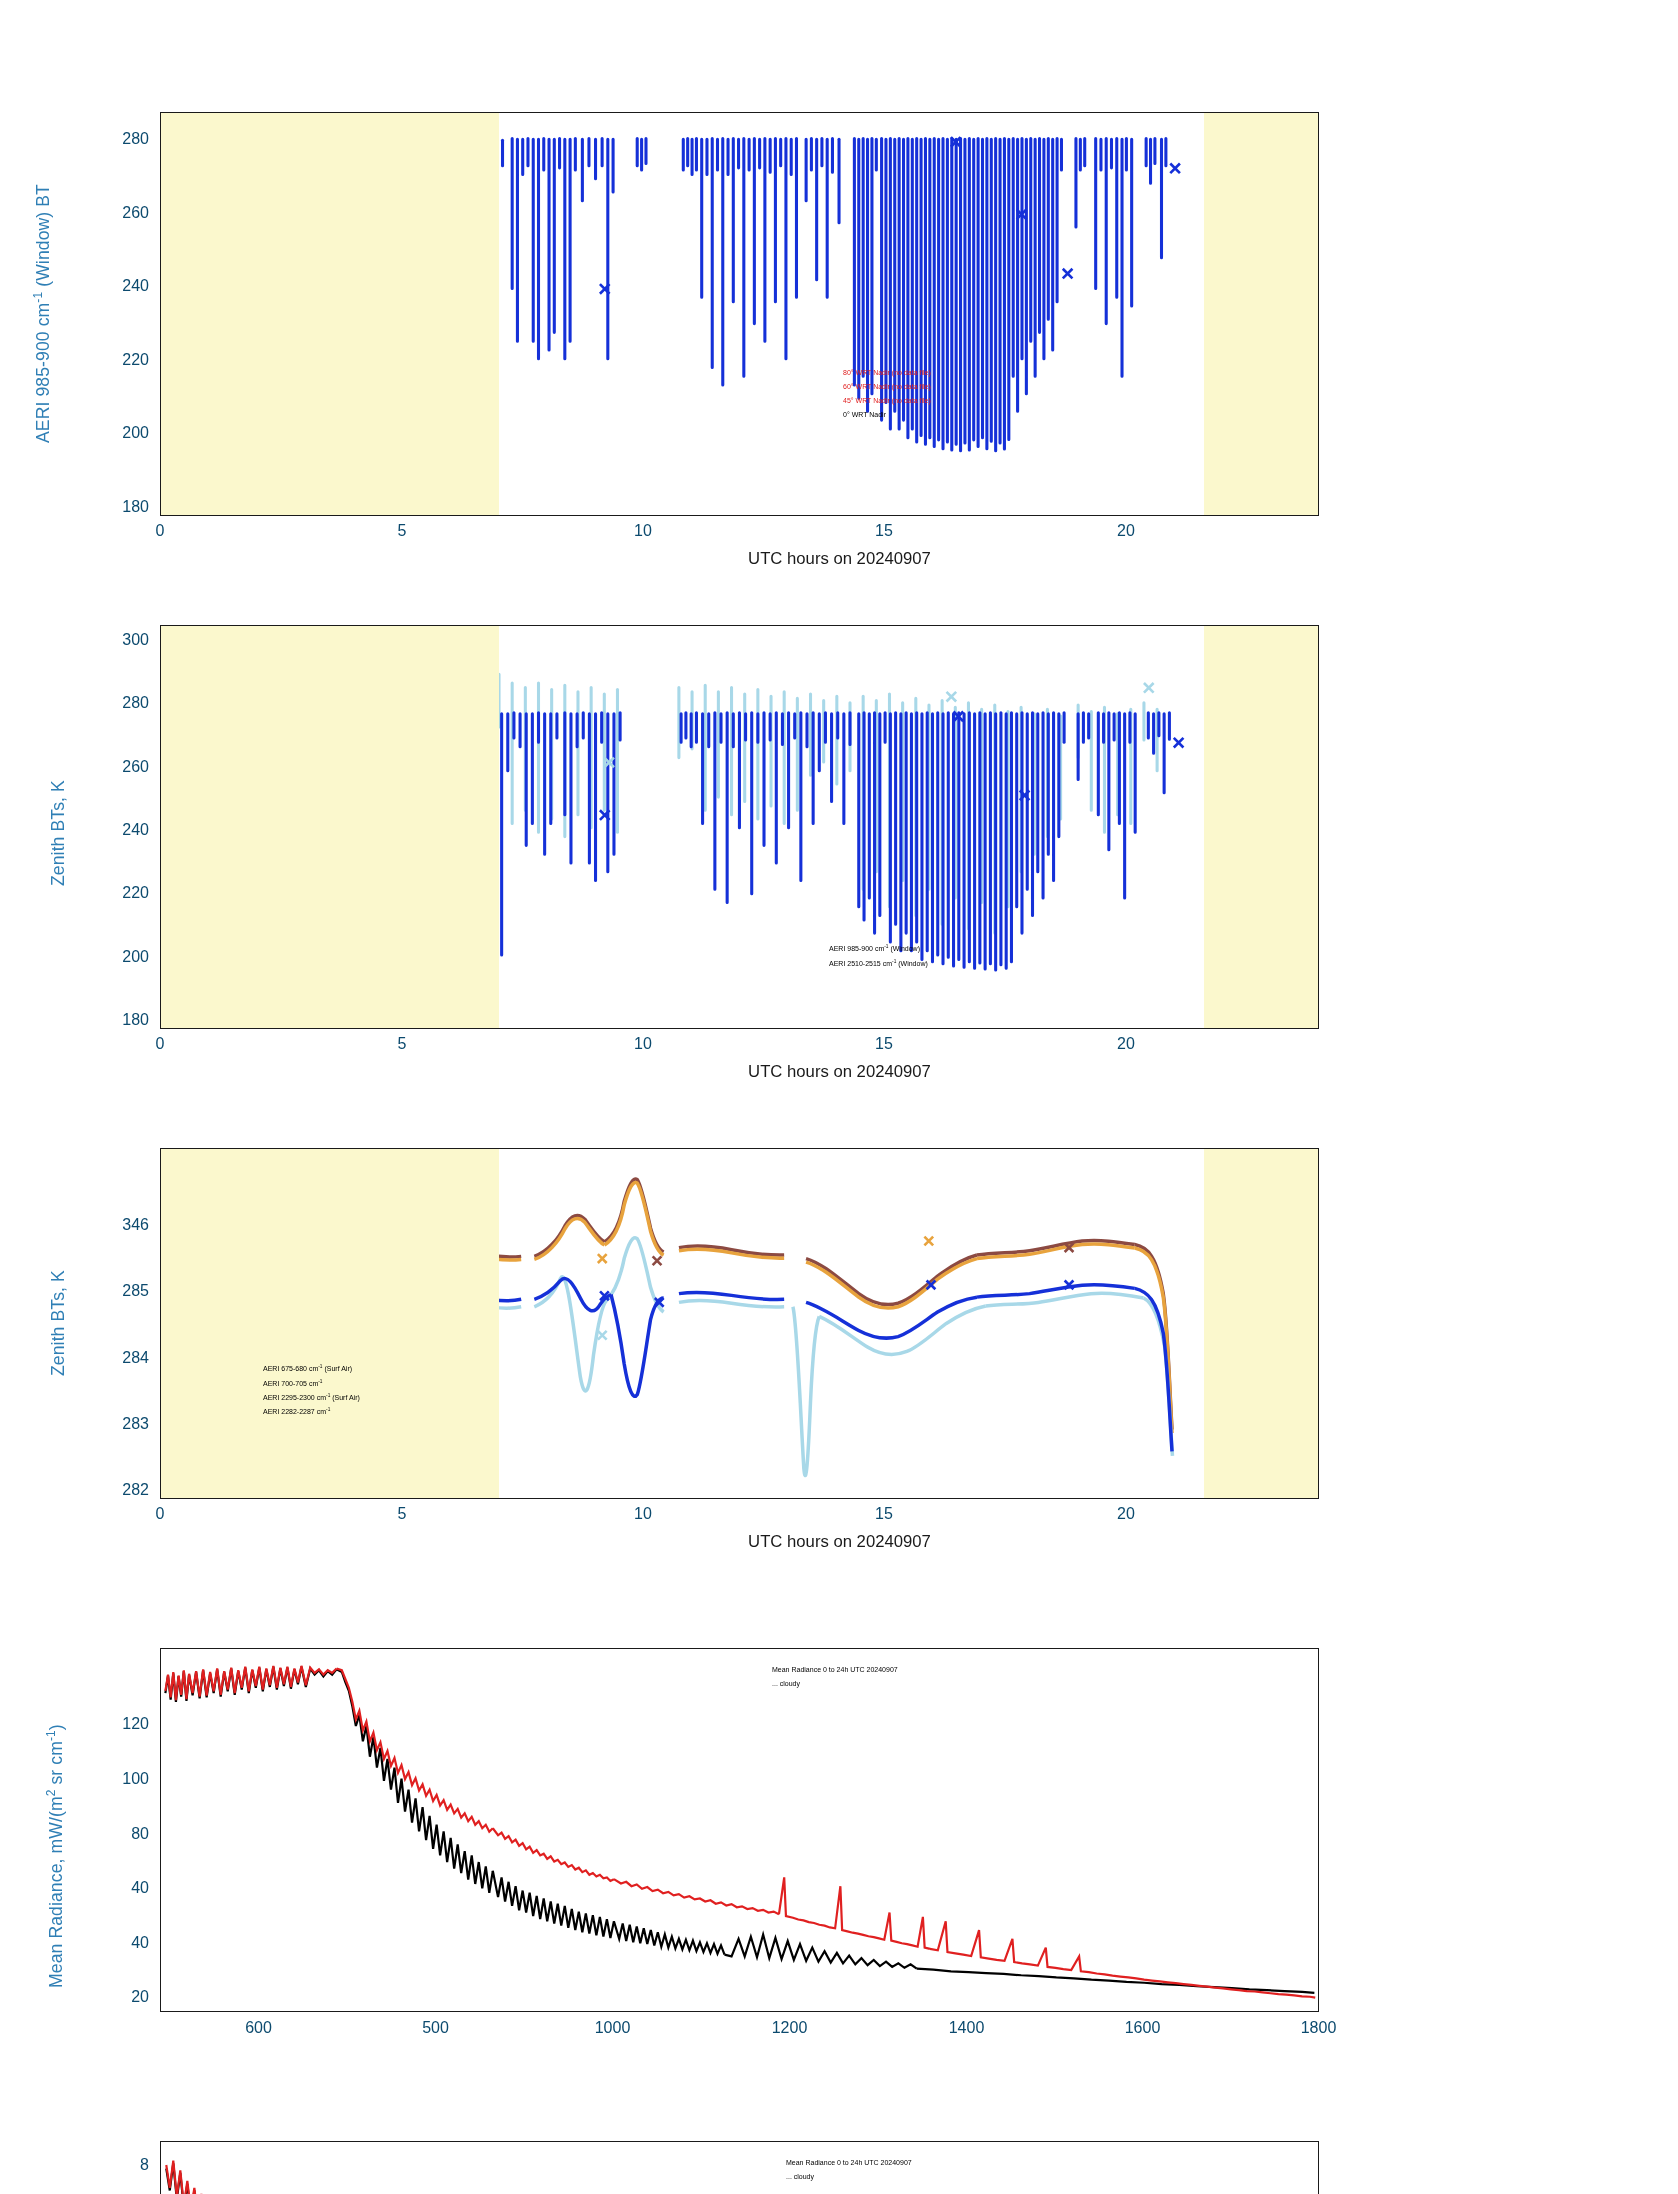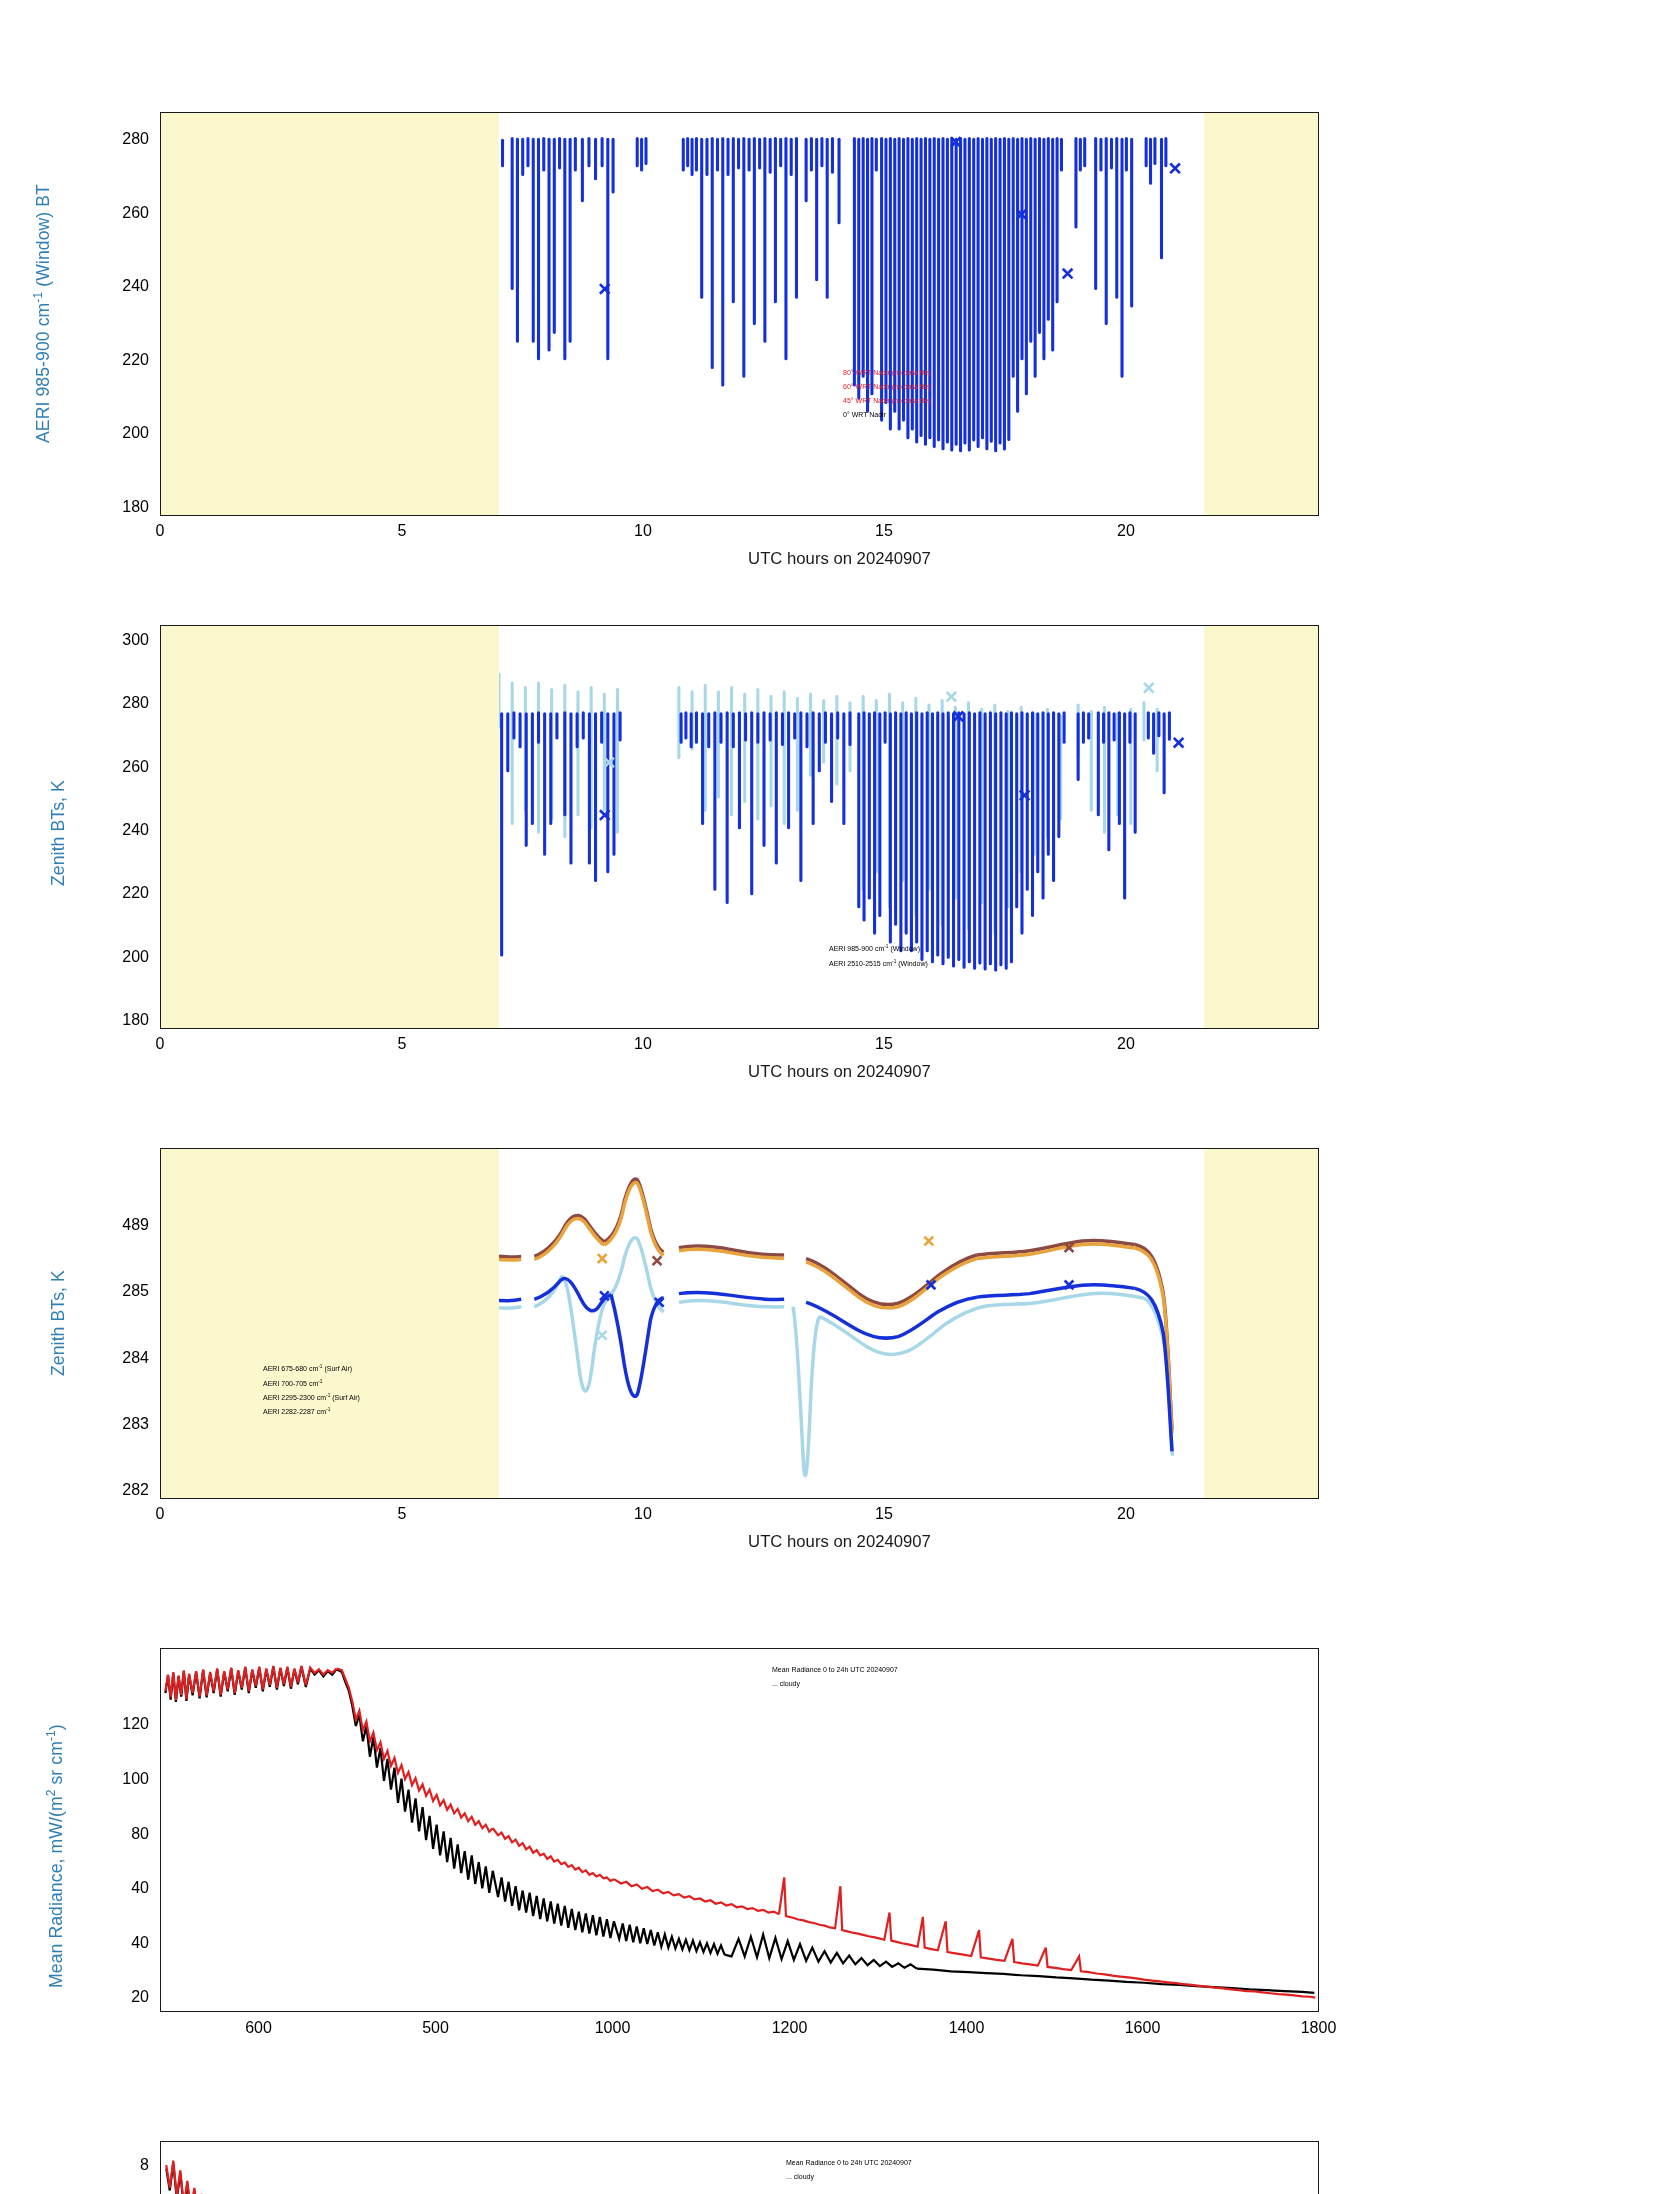--- a/index.html
+++ b/index.html
@@ -4,21 +4,21 @@
 <style>
   html,body{margin:0;padding:0;background:#ffffff;}
   body{width:1679px;height:2633px;font-family:"Liberation Sans",sans-serif;color:#000;}
   .page{position:relative;width:1679px;height:2633px;}
   .panel{position:absolute;left:0;width:1679px;}
   .plotbox{position:absolute;background:#ffffff;border:1.3px solid #1a1a1a;box-sizing:border-box;}
   .nightband{position:absolute;top:0;bottom:0;background:#fbf8cd;}
   svg{display:block;}
   .axis-label{position:absolute;color:#2f7fb5;font-size:17.6px;letter-spacing:0.1px;}
   .axis-label.y{transform-origin:0 0;white-space:nowrap;}
-  .tick{position:absolute;font-size:16px;color:#000000;}
+  .tick{position:absolute;font-size:16px;color:#0c4a6e;}
   .tickx{text-align:center;}
   .ticky{text-align:right;}
   .xtitle{position:absolute;font-size:16.7px;color:#1a1a1a;text-align:center;width:100%;}
   .legend-row{margin-bottom:7px;line-height:1;}
   .legbox{position:absolute;background:transparent;}
   .red{color:#e02020;}
   sup{font-size:0.68em;vertical-align:super;}
 </style>
 </head>
 <body>
@@ -353,21 +353,21 @@
       </svg>
     </div>
 
     <div class="axis-label y" style="left:48px;top:270px;transform:rotate(-90deg);">
       <span>Zenith BTs, K</span>
     </div>
     <div class="tick ticky" style="left:88px;top:375px;width:61px;">282</div>
     <div class="tick ticky" style="left:88px;top:309px;width:61px;">283</div>
     <div class="tick ticky" style="left:88px;top:243px;width:61px;">284</div>
     <div class="tick ticky" style="left:88px;top:176px;width:61px;">285</div>
-    <div class="tick ticky" style="left:88px;top:110px;width:61px;">489</div>
+    <div class="tick ticky" style="left:88px;top:110px;width:61px;">346</div>
 
     <div class="tick tickx" style="left:138px;top:399px;width:44px;">0</div>
     <div class="tick tickx" style="left:380px;top:399px;width:44px;">5</div>
     <div class="tick tickx" style="left:621px;top:399px;width:44px;">10</div>
     <div class="tick tickx" style="left:862px;top:399px;width:44px;">15</div>
     <div class="tick tickx" style="left:1104px;top:399px;width:44px;">20</div>
     <div class="xtitle" style="top:426px;left:0;">UTC hours on 20240907</div>
 
     <div class="legbox" style="left:263px;top:259px;">
       <div class="legend-row">

